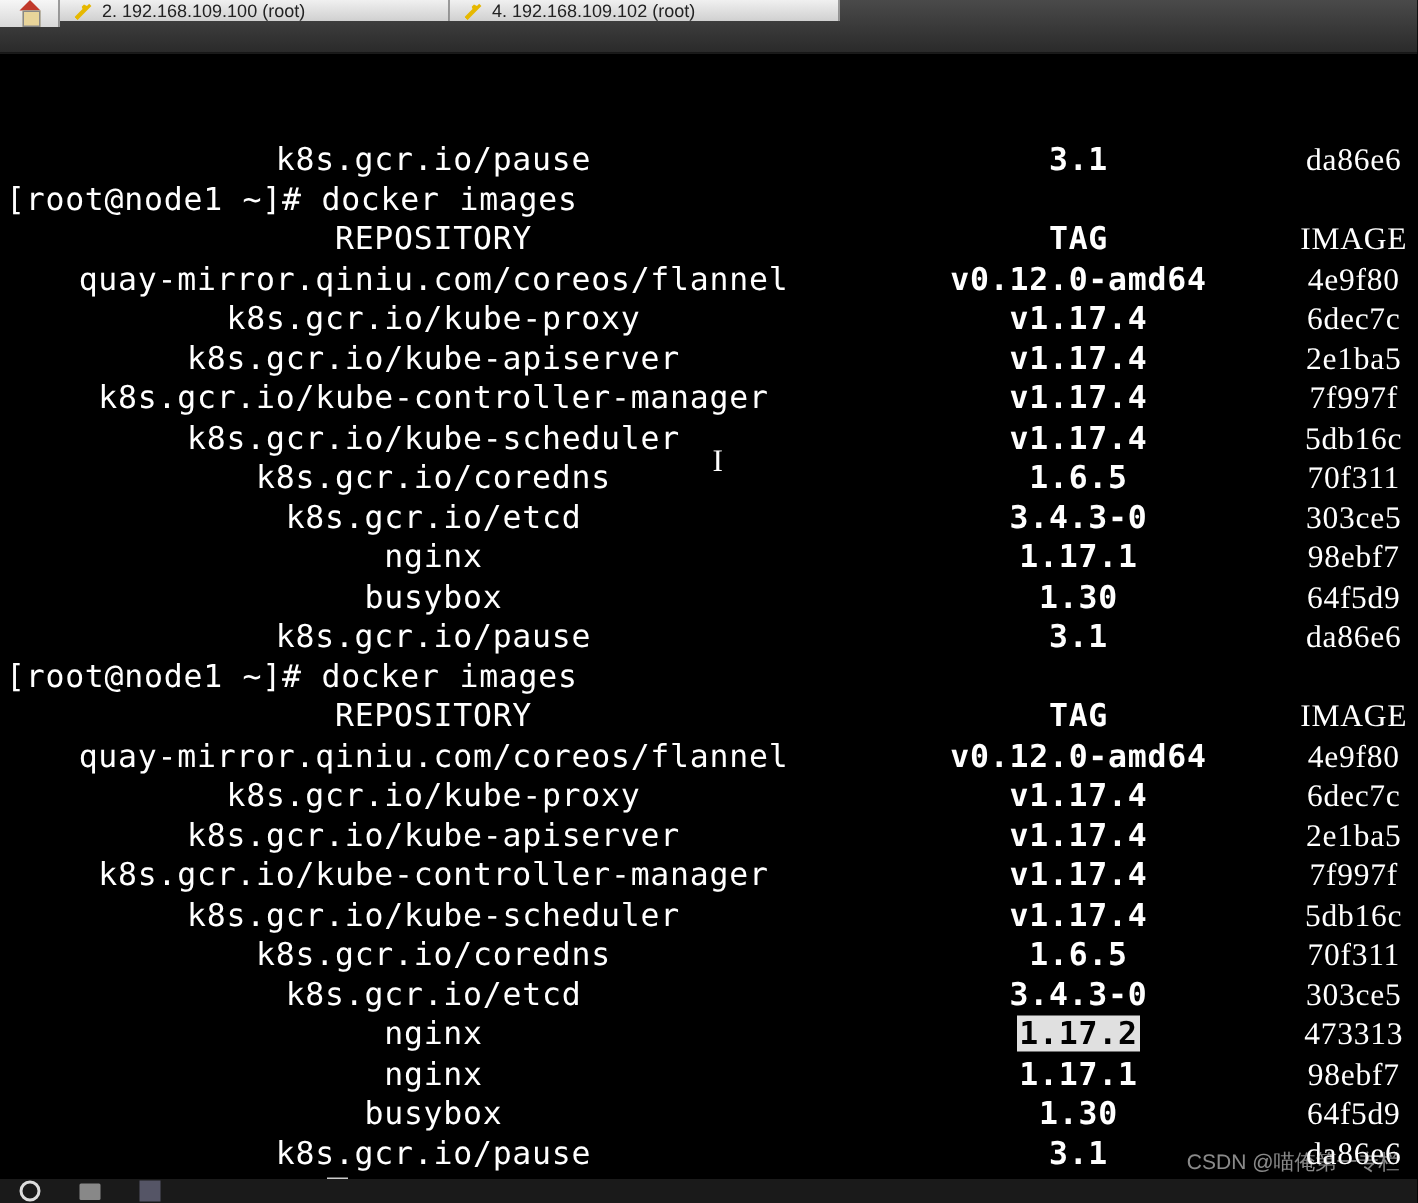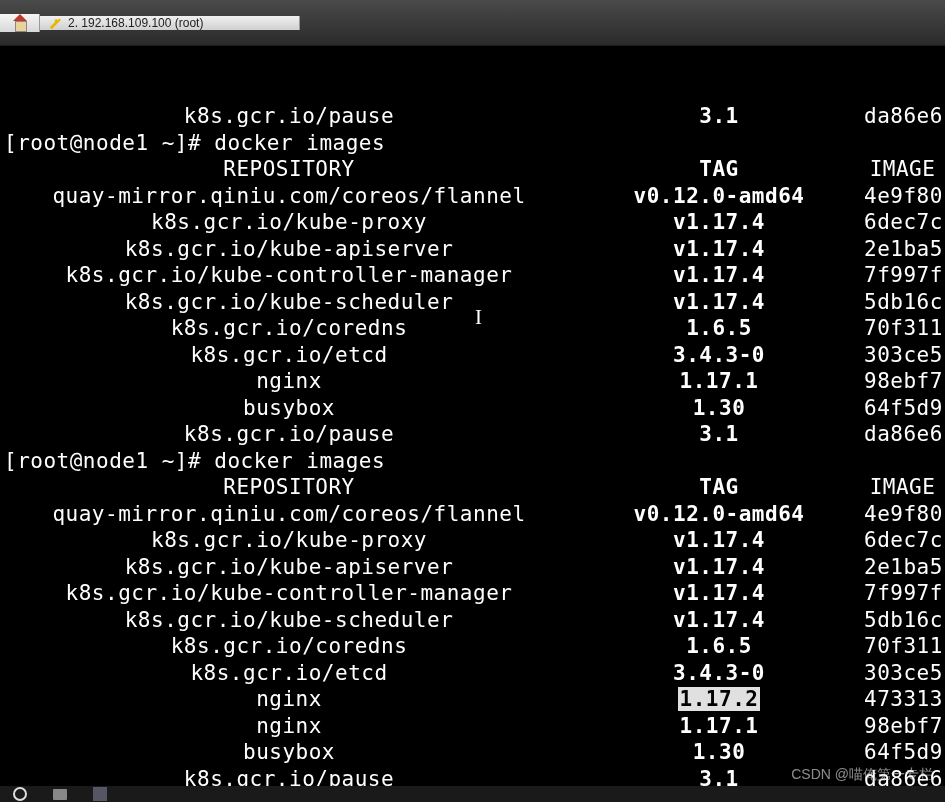--- a/index.html
+++ b/index.html
@@ -7,23 +7,23 @@
       font-family: "DejaVu Sans Mono", "Consolas", monospace;
       background: #000;
       color: #fff;
       width: 945px;
       height: 802px;
       overflow: hidden;
       position: relative;
     }
     .tab-bar {
       background: linear-gradient(to bottom, #4a4a4a, #2a2a2a);
-      height: 46px;
+      height: 36px;
       display: flex;
-      align-items: center;
+      align-items: flex-start;
       border-bottom: 1px solid #1a1a1a;
     }
     .home-btn {
       width: 40px;
       display: flex;
       align-items: center;
       justify-content: center;
       background: linear-gradient(to bottom, #f6f6f6, #d8d8d8);
       border-right: 1px solid #999;
     }
@@ -91,21 +91,21 @@
       padding: 4px 4px;
       font-size: 21px;
       line-height: 26.5px;
       letter-spacing: 0.5px;
       white-space: pre;
       position: relative;
     }
     .row { display: flex; text-align: center; }
     .col-repo { width: 570px; overflow: hidden; }
     .col-tag { width: 290px; overflow: hidden; font-weight: bold; }
-    .col-image { flex: 1; overflow: hidden; }
+    .col-image { flex: 1; overflow: hidden; font-family: Liberation Serif, serif; }
     .highlight {
       background: #e0e0e0;
       color: #000000;
       padding: 0 2px;
     }
     .cursor-text {
       position: absolute;
       left: 475px;
       top: 258px;
       font-family: serif;
@@ -154,20 +154,26 @@
   <div class="home-btn">
     <div class="home-icon"></div>
   </div>
   <div id="tabs-container" style="display: flex; flex: 1 1 0%;">
       <div class="tab">
         <span class="tab-icon">
           <span class="key-icon"></span>
         </span>
         <span>2. 192.168.109.100 (root)</span>
       </div>
+      <div class="tab">
+        <span class="tab-icon">
+          <span class="key-icon"></span>
+        </span>
+        <span>4. 192.168.109.102 (root)</span>
+      </div>
     </div>
 </div>
 
 <div class="terminal">
   <div id="term-content"><div class="row"><span class="col-repo">k8s.gcr.io/pause</span><span class="col-tag">3.1</span><span class="col-image">da86e6</span></div><div>[root@node1 ~]# docker images</div><div class="row"><span class="col-repo">REPOSITORY</span><span class="col-tag">TAG</span><span class="col-image">IMAGE</span></div><div class="row"><span class="col-repo">quay-mirror.qiniu.com/coreos/flannel</span><span class="col-tag">v0.12.0-amd64</span><span class="col-image">4e9f80</span></div><div class="row"><span class="col-repo">k8s.gcr.io/kube-proxy</span><span class="col-tag">v1.17.4</span><span class="col-image">6dec7c</span></div><div class="row"><span class="col-repo">k8s.gcr.io/kube-apiserver</span><span class="col-tag">v1.17.4</span><span class="col-image">2e1ba5</span></div><div class="row"><span class="col-repo">k8s.gcr.io/kube-controller-manager</span><span class="col-tag">v1.17.4</span><span class="col-image">7f997f</span></div><div class="row"><span class="col-repo">k8s.gcr.io/kube-scheduler</span><span class="col-tag">v1.17.4</span><span class="col-image">5db16c</span></div><div class="row"><span class="col-repo">k8s.gcr.io/coredns</span><span class="col-tag">1.6.5</span><span class="col-image">70f311</span></div><div class="row"><span class="col-repo">k8s.gcr.io/etcd</span><span class="col-tag">3.4.3-0</span><span class="col-image">303ce5</span></div><div class="row"><span class="col-repo">nginx</span><span class="col-tag">1.17.1</span><span class="col-image">98ebf7</span></div><div class="row"><span class="col-repo">busybox</span><span class="col-tag">1.30</span><span class="col-image">64f5d9</span></div><div class="row"><span class="col-repo">k8s.gcr.io/pause</span><span class="col-tag">3.1</span><span class="col-image">da86e6</span></div><div>[root@node1 ~]# docker images</div><div class="row"><span class="col-repo">REPOSITORY</span><span class="col-tag">TAG</span><span class="col-image">IMAGE</span></div><div class="row"><span class="col-repo">quay-mirror.qiniu.com/coreos/flannel</span><span class="col-tag">v0.12.0-amd64</span><span class="col-image">4e9f80</span></div><div class="row"><span class="col-repo">k8s.gcr.io/kube-proxy</span><span class="col-tag">v1.17.4</span><span class="col-image">6dec7c</span></div><div class="row"><span class="col-repo">k8s.gcr.io/kube-apiserver</span><span class="col-tag">v1.17.4</span><span class="col-image">2e1ba5</span></div><div class="row"><span class="col-repo">k8s.gcr.io/kube-controller-manager</span><span class="col-tag">v1.17.4</span><span class="col-image">7f997f</span></div><div class="row"><span class="col-repo">k8s.gcr.io/kube-scheduler</span><span class="col-tag">v1.17.4</span><span class="col-image">5db16c</span></div><div class="row"><span class="col-repo">k8s.gcr.io/coredns</span><span class="col-tag">1.6.5</span><span class="col-image">70f311</span></div><div class="row"><span class="col-repo">k8s.gcr.io/etcd</span><span class="col-tag">3.4.3-0</span><span class="col-image">303ce5</span></div><div class="row"><span class="col-repo">nginx</span><span class="col-tag"><span class="highlight">1.17.2</span></span><span class="col-image">473313</span></div><div class="row"><span class="col-repo">nginx</span><span class="col-tag">1.17.1</span><span class="col-image">98ebf7</span></div><div class="row"><span class="col-repo">busybox</span><span class="col-tag">1.30</span><span class="col-image">64f5d9</span></div><div class="row"><span class="col-repo">k8s.gcr.io/pause</span><span class="col-tag">3.1</span><span class="col-image">da86e6</span></div><div>[root@node1 ~]# <span class="block-cursor"></span></div></div>
   <span class="cursor-text">I</span>
 </div>
 
 <div class="watermark">CSDN @喵俺第一专栏</div>
 

